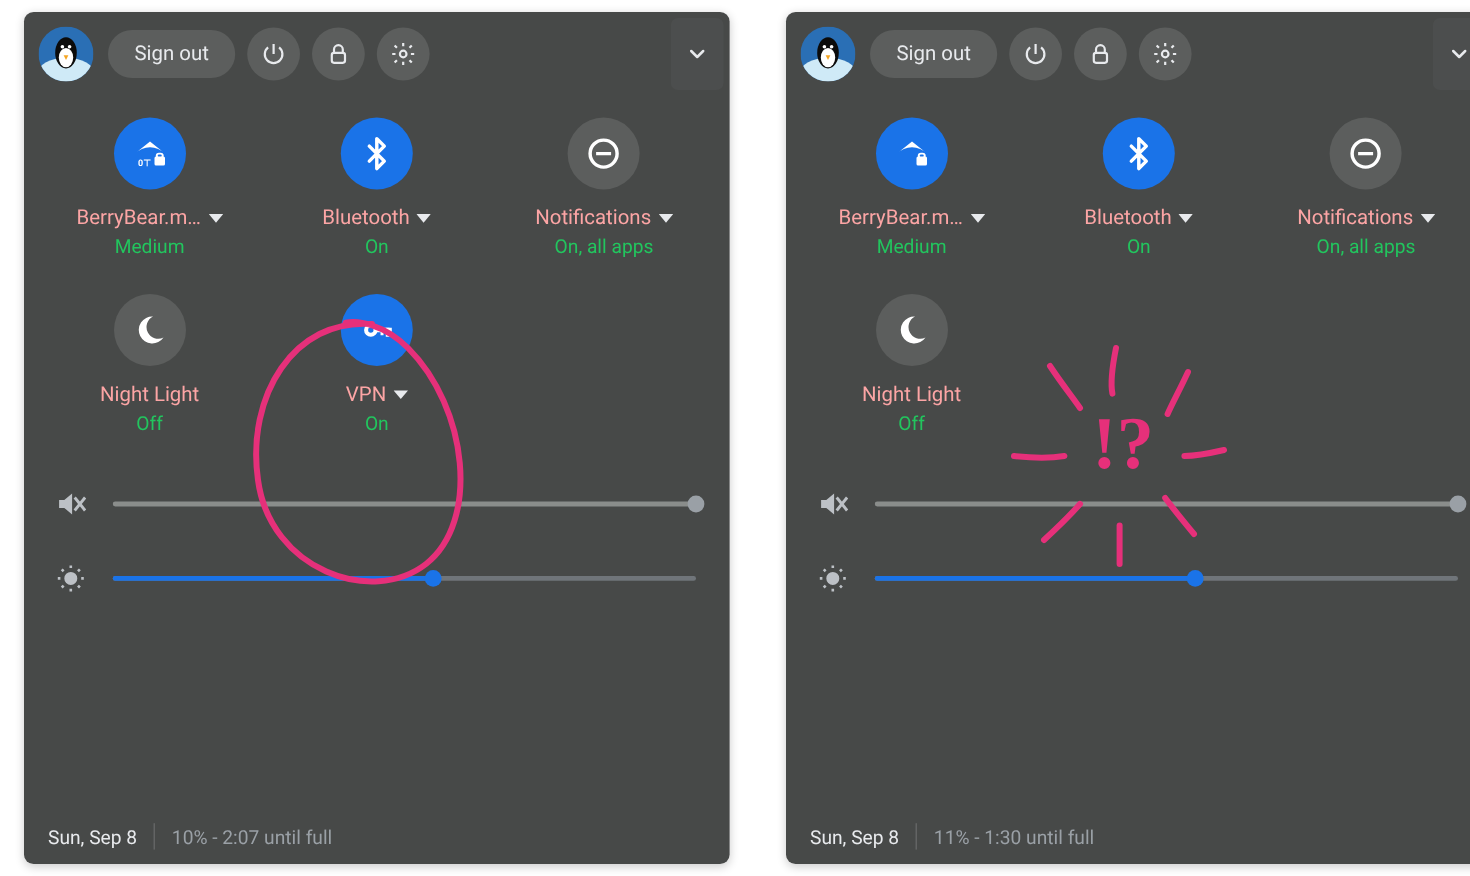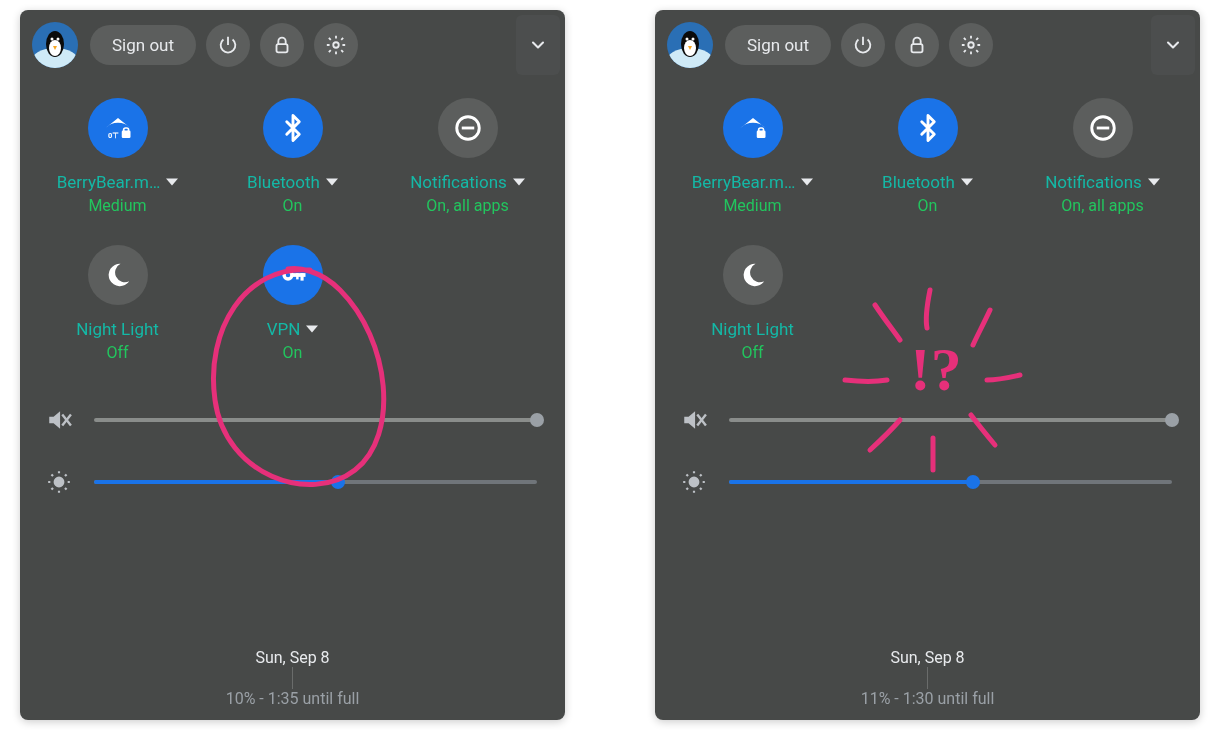--- a/index.html
+++ b/index.html
@@ -1,18 +1,18 @@
 <!DOCTYPE html>
 <html><head>
 <meta charset="utf-8">
 <style>
   html,body{margin:0;padding:0;background:#fff;font-family:Roboto,"Helvetica Neue",Arial,sans-serif;}
   .stage{width:1225px;height:730px;position:relative;}
   .panel{
-    position:absolute;top:10px;width:545px;height:710px;
+    position:absolute;top:10px;width:588px;height:710px;
     background:#474948;border-radius:8px;color:#e8eaed;
     box-shadow:0 2px 8px rgba(0,0,0,0.2);
   }
   .panel.left{left:20px;}
   .panel.right{left:655px;}
   
   .topbar{display:flex;align-items:center;height:70px;padding:0 5px 0 12px;}
   .avatar{width:46px;height:46px;border-radius:50%;overflow:hidden;flex:0 0 46px;margin-right:12px;}
   .avatar svg{width:100%;height:100%;display:block}
   .pill{background:#5c5e5d;border-radius:22px;height:40px;display:flex;align-items:center;
@@ -23,39 +23,39 @@
   .collapse{width:44px;height:60px;border-radius:6px;background:#52545380;display:flex;
             align-items:center;justify-content:center;margin-left:auto;margin-right:0;}
   .collapse svg{width:20px;height:20px;fill:none;stroke:#e8eaed;stroke-width:2.5;stroke-linecap:round;stroke-linejoin:round}
   
   .grid{display:grid;grid-template-columns:repeat(3,1fr);padding:18px 10px 0 10px;row-gap:30px;}
   .toggle{display:flex;flex-direction:column;align-items:center;}
   .circle{width:60px;height:60px;border-radius:50%;display:flex;align-items:center;justify-content:center;}
   .circle.on{background:#1a73e8;}
   .circle.off{background:#5c5e5d;}
   .circle svg{width:30px;height:30px;}
-  .tlabel{margin-top:14px;font-size:17px;color:#14b8a6;display:flex;align-items:center;white-space:nowrap;}
+  .tlabel{margin-top:14px;font-size:17px;color:#fca5a5;display:flex;align-items:center;white-space:nowrap;}
   .tlabel .chev{margin-left:6px;display:inline-flex;}
   .tlabel .chev svg{width:12px;height:12px;fill:#e8eaed}
   .tstatus{margin-top:4px;font-size:16px;color:#22c55e;}
   
   .sliders{padding:20px 28px 0 22px;}
   .slider-row{display:flex;align-items:center;height:48px;margin-top:14px;}
   .slider-row .sicon{width:34px;display:flex;justify-content:center;color:#bdc1c6}
   .slider-row .sicon svg{width:26px;height:26px;fill:#bdc1c6}
   .track{flex:1;height:4px;border-radius:2px;position:relative;margin-left:18px;}
   .track.muted{background:#8a8d8b;}
   .track.bright{background:#70757a;}
   .track .fill{position:absolute;left:0;top:0;bottom:0;border-radius:2px;background:#1a73e8;}
   .thumb{position:absolute;top:50%;width:14px;height:14px;border-radius:50%;transform:translate(-50%,-50%);}
   .thumb.grey{background:#9aa0a6;}
   .thumb.blue{background:#1a73e8;}
   
   .footer{position:absolute;left:0;right:0;bottom:12px;display:flex;align-items:center;
-          padding:0 20px;font-size:16px;color:#e8eaed;flex-direction:column;}
+          padding:0 20px;font-size:16px;color:#e8eaed;}
   .footer .divider{width:1px;height:22px;background:#6a6c6b;margin:0 14px;}
   .footer .batt{color:#9aa0a6;}
   
   .annot{position:absolute;pointer-events:none;}
   .annot path,.annot circle,.annot ellipse{stroke:#e6307a;fill:none;stroke-width:5;stroke-linecap:round}
   .annot-text{fill:#e6307a;font-weight:900;font-family:"Segoe Script","Comic Sans MS",cursive;}
 </style>
 </head>
 <body>
 
@@ -216,21 +216,21 @@
         <div class="track bright">
           <div class="fill" style="width:55%"></div>
           <div class="thumb blue" style="left:55%"></div>
         </div>
       </div>
     </div>
 
     <div class="footer">
       <span>Sun, Sep 8</span>
       <span class="divider"></span>
-      <span class="batt">10% - 1:35 until full</span>
+      <span class="batt">10% - 2:07 until full</span>
     </div>
 
     <svg class="annot" style="left:170px;top:235px;width:220px;height:280px" viewBox="0 0 220 280">
       <path d="M120 25 C 55 20, 15 85, 25 155 C 35 230, 120 260, 165 225 C 210 190, 200 95, 150 45 C 130 25, 108 22, 98 24"></path>
     </svg>
   </div>
 
   <div class="panel right">
     <div class="topbar">
       <div class="avatar">

